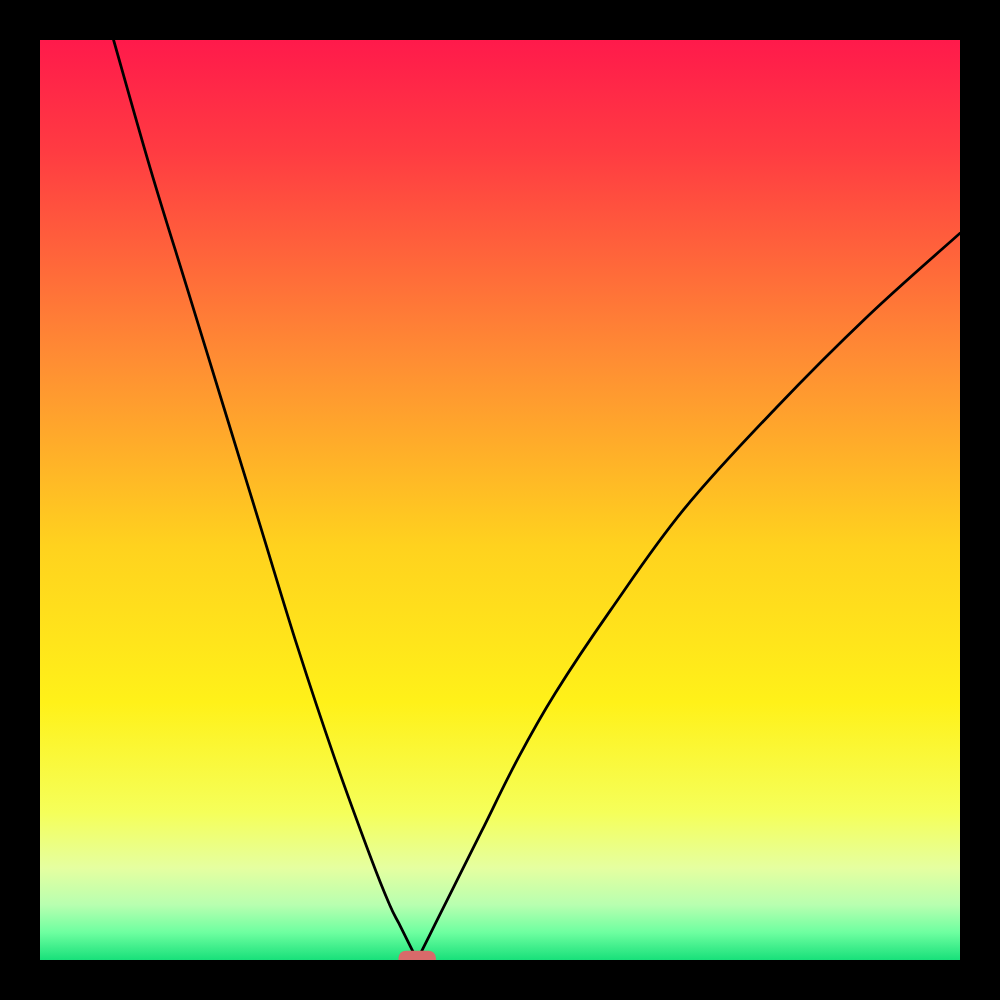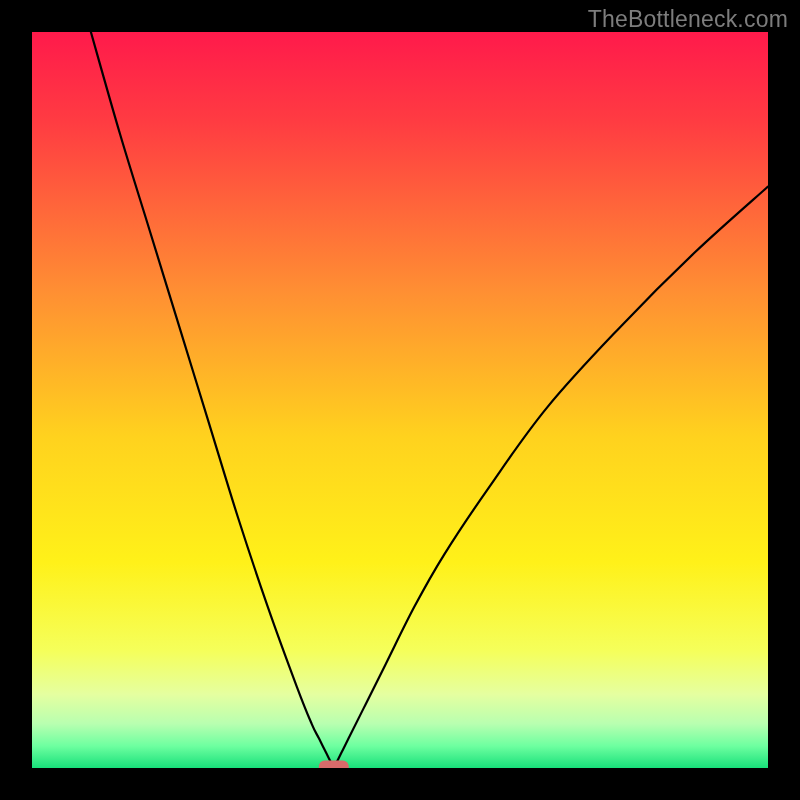--- a/index.html
+++ b/index.html
@@ -81,14 +81,13 @@
       <rect x="0" y="0" width="736" height="736" fill="url(#bg)"></rect>
     </svg>
 
     <svg class="curve-svg" viewBox="0 0 736 736" preserveAspectRatio="none">
       <path id="curve-left" class="curve" d="M 58.88 0 C 64.1792 18.547199999999993 77.7216 67.27039999999997 88.32 103.03999999999996 C 98.91839999999999 138.80959999999996 107.1616 164.2752 117.76 198.72000000000003 C 128.35840000000002 233.16480000000004 136.60160000000002 259.95520000000005 147.20000000000002 294.40000000000003 C 157.79840000000002 328.8448 166.0416 355.63520000000005 176.64 390.08000000000004 C 187.23839999999998 424.5248 195.48160000000001 452.64 206.08 485.76 C 216.6784 518.88 224.9216 543.6096 235.52 574.08 C 246.1184 604.5504000000001 257.0112 633.8432 264.96 655.04 C 272.9088 676.2367999999999 275.7056 682.5664 279.68 691.84 C 283.6544 701.1136 284.3904 701.2607999999999 287.04 706.56 C 289.68960000000004 711.8592 291.7504 715.9807999999999 294.40000000000003 721.28 C 297.04960000000005 726.5792 300.4352 733.3504 301.76 736"></path>
       <path id="curve-right" class="curve" d="M 301.76 736 C 303.0848 733.3504 306.4704 726.5792 309.12 721.28 C 311.7696 715.9807999999999 312.5056 714.5088 316.48 706.56 C 320.4544 698.6111999999999 324.576 690.3679999999999 331.2 677.12 C 337.82399999999996 663.8720000000001 344.0064 651.5072 353.28 632.96 C 362.55359999999996 614.4128000000001 372.1216 593.952 382.72 574.08 C 393.31840000000005 554.2080000000001 398.91200000000003 543.7568 412.16 522.56 C 425.408 501.36319999999995 437.7728 482.816 456.32 456.32 C 474.86719999999997 429.824 491.3535999999999 404.5056 515.1999999999999 375.36 C 539.0464 346.2144 562.3040000000001 322.2208 588.8000000000001 294.40000000000003 C 615.296 266.57920000000007 635.904 245.9712000000001 662.4 220.80000000000007 C 688.896 195.62880000000004 722.752 166.48319999999995 736 154.55999999999995"></path>
       <rect id="min-marker" class="marker" rx="6" ry="6" x="286.76" y="728.5" width="30" height="13"></rect>
     </svg>
 
   </div>
-  <div class="watermark">TheBottleneck.com</div>
 </div>
 
 </body></html>

